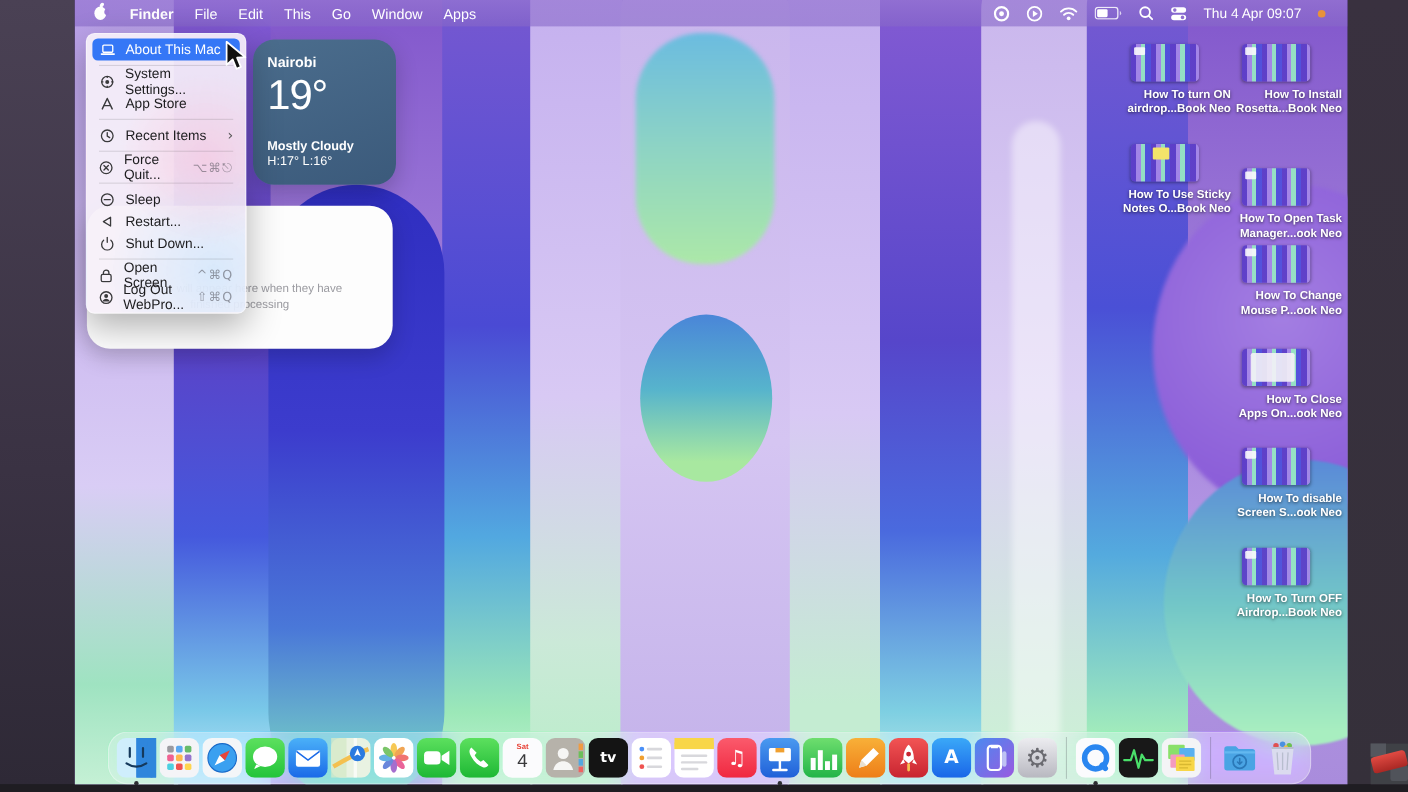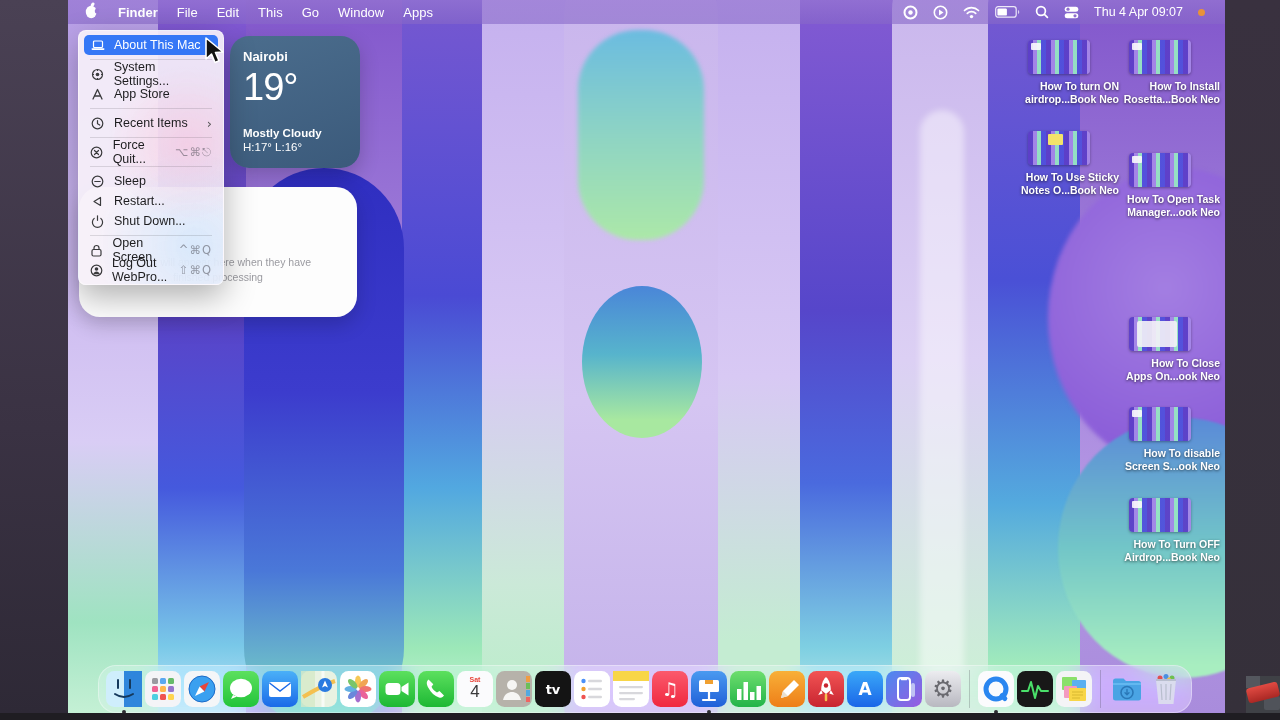--- a/index.html
+++ b/index.html
@@ -193,20 +193,26 @@
         <span class="ovl-sticky"></span>
       </div>
     <div class="dlabel"><span>How To Use Sticky</span><br><span>Notes O...Book Neo</span></div>
   </div>
   <div class="dicon" style="left:1032px;top:131px;margin-top:22px;">
     <div class="thumb">
         <span class="ovl-menu"></span>
       </div>
     <div class="dlabel"><span>How To Open Task</span><br><span>Manager...ook Neo</span></div>
   </div>
+  <div class="dicon" style="left:1032px;top:223px;">
+    <div class="thumb">
+        <span class="ovl-menu"></span>
+      </div>
+    <div class="dlabel"><span>How To Change</span><br><span>Mouse P...ook Neo</span></div>
+  </div>
   <div class="dicon" style="left:1032px;top:317px;">
     <div class="thumb">
         <span class="ovl-window"></span>
       </div>
     <div class="dlabel"><span>How To Close</span><br><span>Apps On...ook Neo</span></div>
   </div>
   <div class="dicon" style="left:1032px;top:407px;">
     <div class="thumb">
         <span class="ovl-menu"></span>
       </div>

